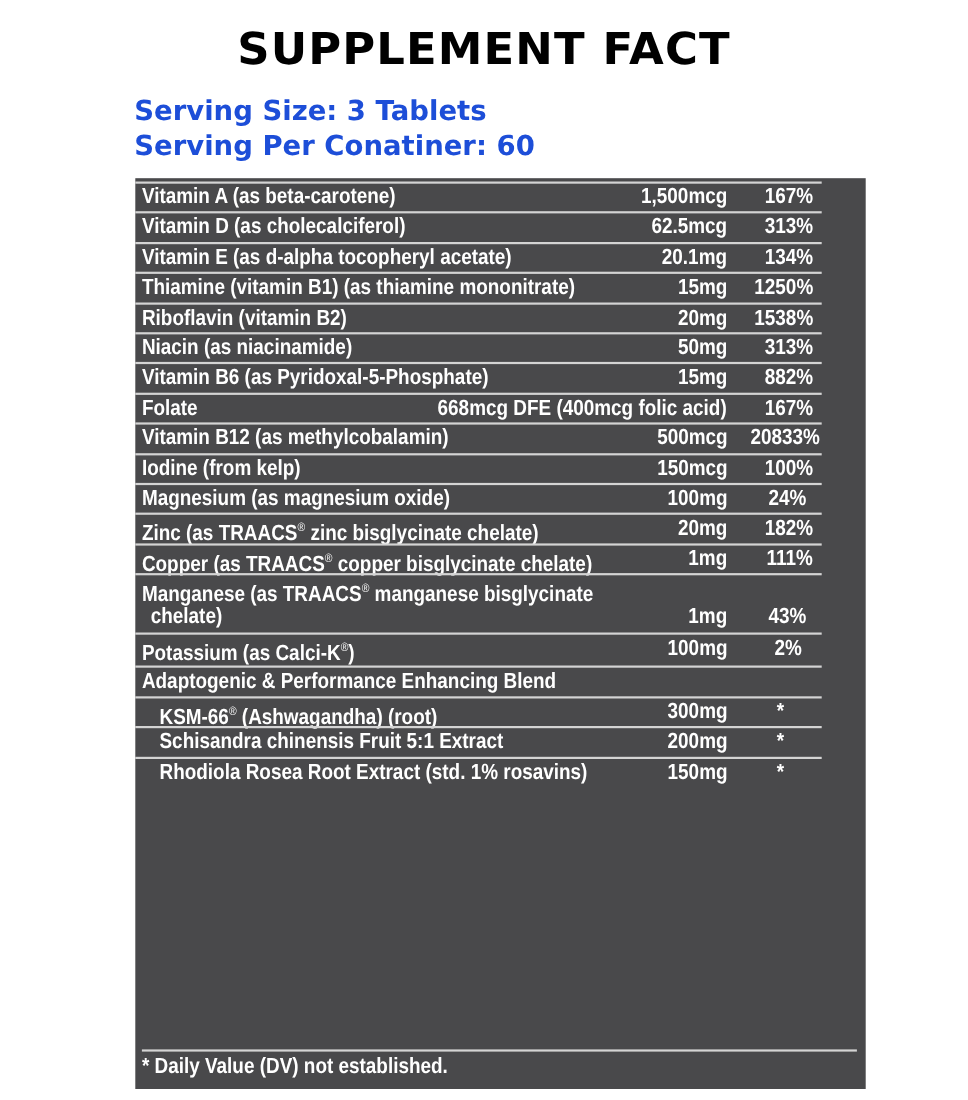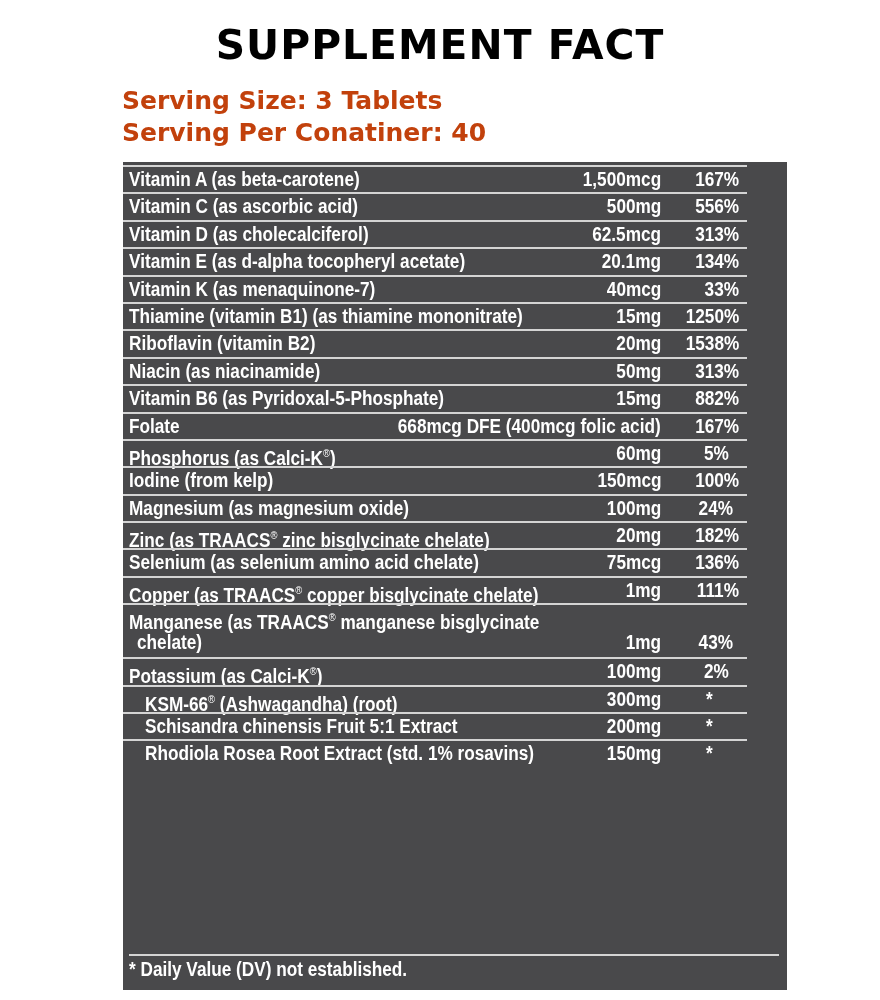--- a/index.html
+++ b/index.html
@@ -5,21 +5,21 @@
   html, body { margin:0; padding:0; background:#ffffff; }
   body { width:880px; height:1000px; position:relative; overflow:hidden; }
   .title {
     position:absolute; left:0; top:22px; width:880px; text-align:center;
     font-family:"DejaVu Sans", sans-serif; font-weight:900; font-size:40px;
     letter-spacing:1px; color:#000; margin:0;
     transform:scaleX(1.02);
   }
   .serving {
     position:absolute; left:122px; font-family:"DejaVu Sans", sans-serif;
-    font-weight:bold; font-size:25px; color:#c2410c; letter-spacing:0px;
+    font-weight:bold; font-size:25px; color:#1d4ed8; letter-spacing:0px;
   }
   .s1 { top:86px; }
   .s2 { top:118px; }
   .panel {
     position:absolute; left:123px; top:162px; width:664px; height:828px;
     background:#49494b;
   }
   .rows { position:absolute; left:0; top:3px; width:624px; }
   .row {
     position:relative; height:25.4px; border-top:2px solid #d4d4d4;
@@ -41,48 +41,38 @@
     font-family:"Liberation Sans", sans-serif; font-weight:bold; font-size:20px;
     transform:scaleX(0.86); transform-origin:left center; white-space:nowrap;
   }
   .foot-line { position:absolute; left:6px; right:8px; top:792px; border-top:2px solid #d4d4d4; }
 </style>
 </head>
 <body>
 
 <h1 class="title">SUPPLEMENT FACT</h1>
 <div class="serving s1">Serving Size: 3 Tablets</div>
-<div class="serving s2">Serving Per Conatiner: 40</div>
+<div class="serving s2">Serving Per Conatiner: 60</div>
 
 <div class="panel">
   <div class="rows">
     <div class="row">
       <span class="name">Vitamin A (as beta-carotene)</span>
       <span class="amt">1,500mcg</span>
       <span class="dv">167%</span>
-    </div>
-    <div class="row">
-      <span class="name">Vitamin C (as ascorbic acid)</span>
-      <span class="amt">500mg</span>
-      <span class="dv">556%</span>
     </div>
     <div class="row">
       <span class="name">Vitamin D (as cholecalciferol)</span>
       <span class="amt">62.5mcg</span>
       <span class="dv">313%</span>
     </div>
     <div class="row">
       <span class="name">Vitamin E (as d-alpha tocopheryl acetate)</span>
       <span class="amt">20.1mg</span>
       <span class="dv">134%</span>
-    </div>
-    <div class="row">
-      <span class="name">Vitamin K (as menaquinone-7)</span>
-      <span class="amt">40mcg</span>
-      <span class="dv">33%</span>
     </div>
     <div class="row">
       <span class="name">Thiamine (vitamin B1) (as thiamine mononitrate)</span>
       <span class="amt">15mg</span>
       <span class="dv">1250%</span>
     </div>
     <div class="row">
       <span class="name">Riboflavin (vitamin B2)</span>
       <span class="amt">20mg</span>
       <span class="dv">1538%</span>
@@ -96,59 +86,57 @@
       <span class="name">Vitamin B6 (as Pyridoxal-5-Phosphate)</span>
       <span class="amt">15mg</span>
       <span class="dv">882%</span>
     </div>
     <div class="row folate">
       <span class="name">Folate</span>
       <span class="amt">668mcg DFE (400mcg folic acid)</span>
       <span class="dv">167%</span>
     </div>
     <div class="row">
-      <span class="name">Phosphorus (as Calci-K<sup class="reg">®</sup>)</span>
-      <span class="amt">60mg</span>
-      <span class="dv" style="right:18px;">5%</span>
+      <span class="name">Vitamin B12 (as methylcobalamin)</span>
+      <span class="amt">500mcg</span>
+      <span class="dv" style="right:2px;">20833%</span>
     </div>
     <div class="row">
       <span class="name">Iodine (from kelp)</span>
       <span class="amt">150mcg</span>
       <span class="dv">100%</span>
     </div>
     <div class="row">
       <span class="name">Magnesium (as magnesium oxide)</span>
       <span class="amt">100mg</span>
       <span class="dv" style="right:14px;">24%</span>
     </div>
     <div class="row">
       <span class="name">Zinc (as TRAACS<sup class="reg">®</sup> zinc bisglycinate chelate)</span>
       <span class="amt">20mg</span>
       <span class="dv">182%</span>
     </div>
     <div class="row">
-      <span class="name">Selenium (as selenium amino acid chelate)</span>
-      <span class="amt">75mcg</span>
-      <span class="dv">136%</span>
-    </div>
-    <div class="row">
       <span class="name">Copper (as TRAACS<sup class="reg">®</sup> copper bisglycinate chelate)</span>
       <span class="amt">1mg</span>
       <span class="dv">111%</span>
     </div>
     <div class="row tall">
       <span class="name">Manganese (as TRAACS<sup class="reg">®</sup> manganese bisglycinate</span>
       <span class="name2">chelate)</span>
       <span class="amt">1mg</span>
       <span class="dv" style="right:14px;">43%</span>
     </div>
     <div class="row">
       <span class="name">Potassium (as Calci-K<sup class="reg">®</sup>)</span>
       <span class="amt">100mg</span>
       <span class="dv" style="right:18px;">2%</span>
+    </div>
+    <div class="row" style="margin-top:3px;">
+      <span class="name">Adaptogenic &amp; Performance Enhancing Blend</span>
     </div>
     <div class="row sub">
       <span class="name">KSM-66<sup class="reg">®</sup> (Ashwagandha) (root)</span>
       <span class="amt">300mg</span>
       <span class="dv star">*</span>
     </div>
     <div class="row sub">
       <span class="name">Schisandra chinensis Fruit 5:1 Extract</span>
       <span class="amt">200mg</span>
       <span class="dv star">*</span>

